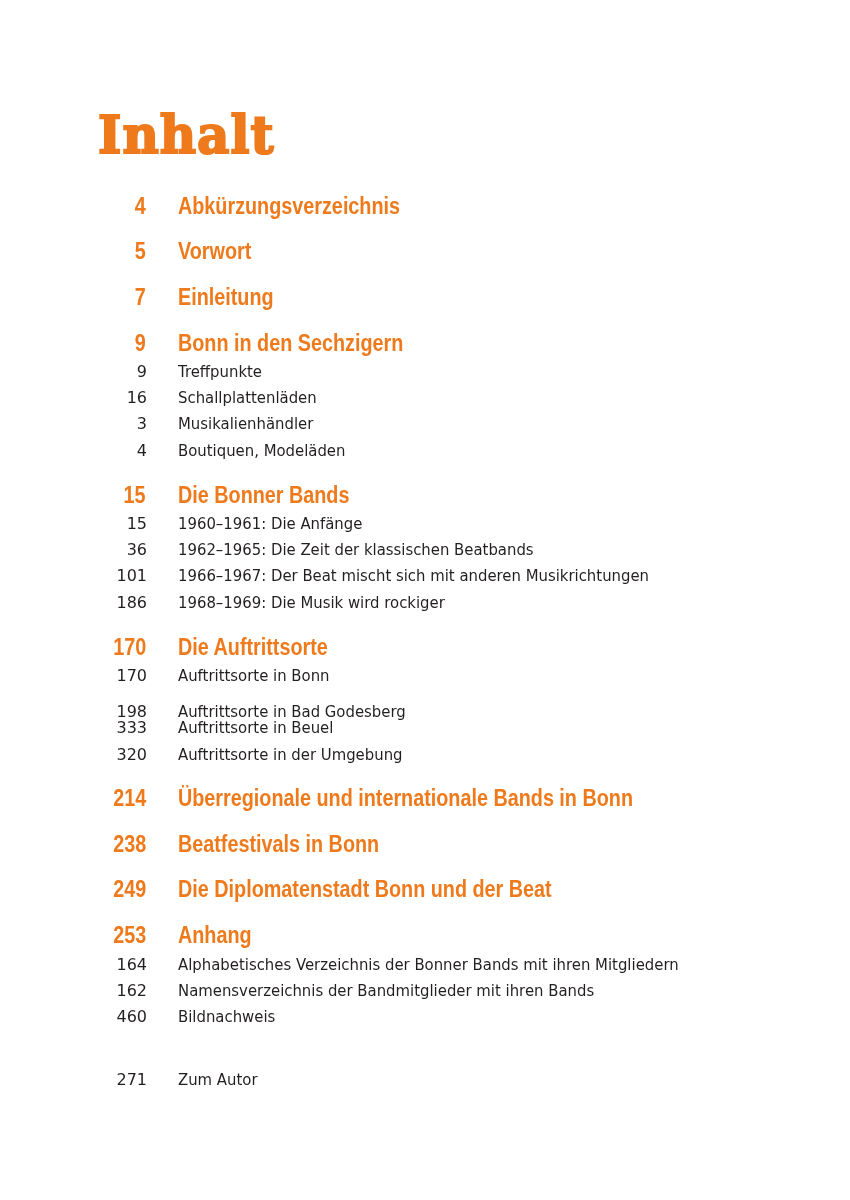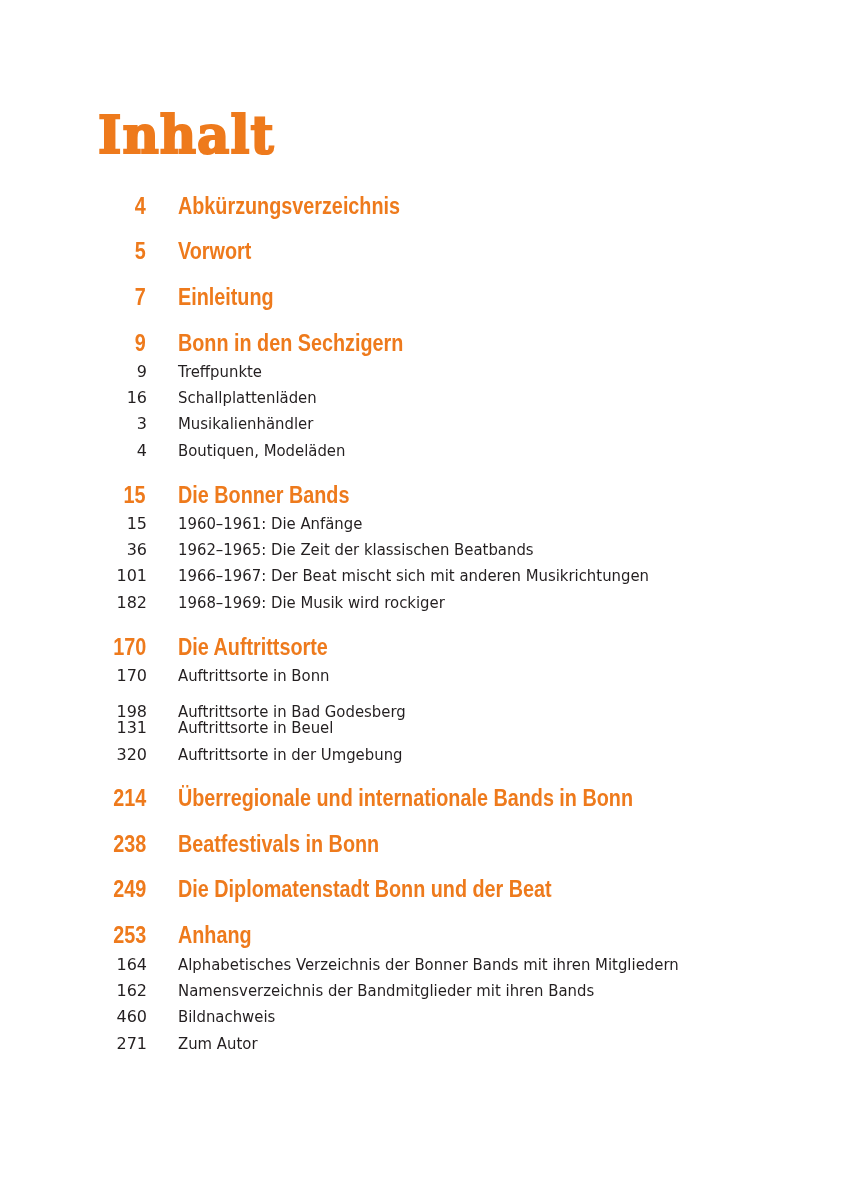--- a/index.html
+++ b/index.html
@@ -138,38 +138,38 @@
   </div>
   <div class="entry sub" style="top:538px">
     <span class="num">36</span>
     <span class="label">1962–1965: Die Zeit der klassischen Beatbands</span>
   </div>
   <div class="entry sub" style="top:564px">
     <span class="num">101</span>
     <span class="label">1966–1967: Der Beat mischt sich mit anderen Musikrichtungen</span>
   </div>
   <div class="entry sub" style="top:591px">
-    <span class="num">182</span>
+    <span class="num">186</span>
     <span class="label">1968–1969: Die Musik wird rockiger</span>
   </div>
 
   <div class="entry main" style="top:632px">
     <span class="num">170</span>
     <span class="label">Die Auftrittsorte</span>
   </div>
   <div class="entry sub" style="top:664px">
     <span class="num">170</span>
     <span class="label">Auftrittsorte in Bonn</span>
   </div>
   <div class="entry sub" style="top:700px">
     <span class="num">198</span>
     <span class="label">Auftrittsorte in Bad Godesberg</span>
   </div>
   <div class="entry sub" style="top:716px">
-    <span class="num">131</span>
+    <span class="num">333</span>
     <span class="label">Auftrittsorte in Beuel</span>
   </div>
   <div class="entry sub" style="top:743px">
     <span class="num">320</span>
     <span class="label">Auftrittsorte in der Umgebung</span>
   </div>
 
   <div class="entry main" style="top:783px">
     <span class="num">214</span>
     <span class="label">Überregionale und internationale Bands in Bonn</span>
@@ -192,17 +192,17 @@
     <span class="label">Alphabetisches Verzeichnis der Bonner Bands mit ihren Mitgliedern</span>
   </div>
   <div class="entry sub" style="top:979px">
     <span class="num">162</span>
     <span class="label">Namensverzeichnis der Bandmitglieder mit ihren Bands</span>
   </div>
   <div class="entry sub" style="top:1005px">
     <span class="num">460</span>
     <span class="label">Bildnachweis</span>
   </div>
-  <div class="entry sub" style="top:1032px">
+  <div class="entry sub" style="top:1068px">
     <span class="num">271</span>
     <span class="label">Zum Autor</span>
   </div>
 </div>
 
 </body></html>

